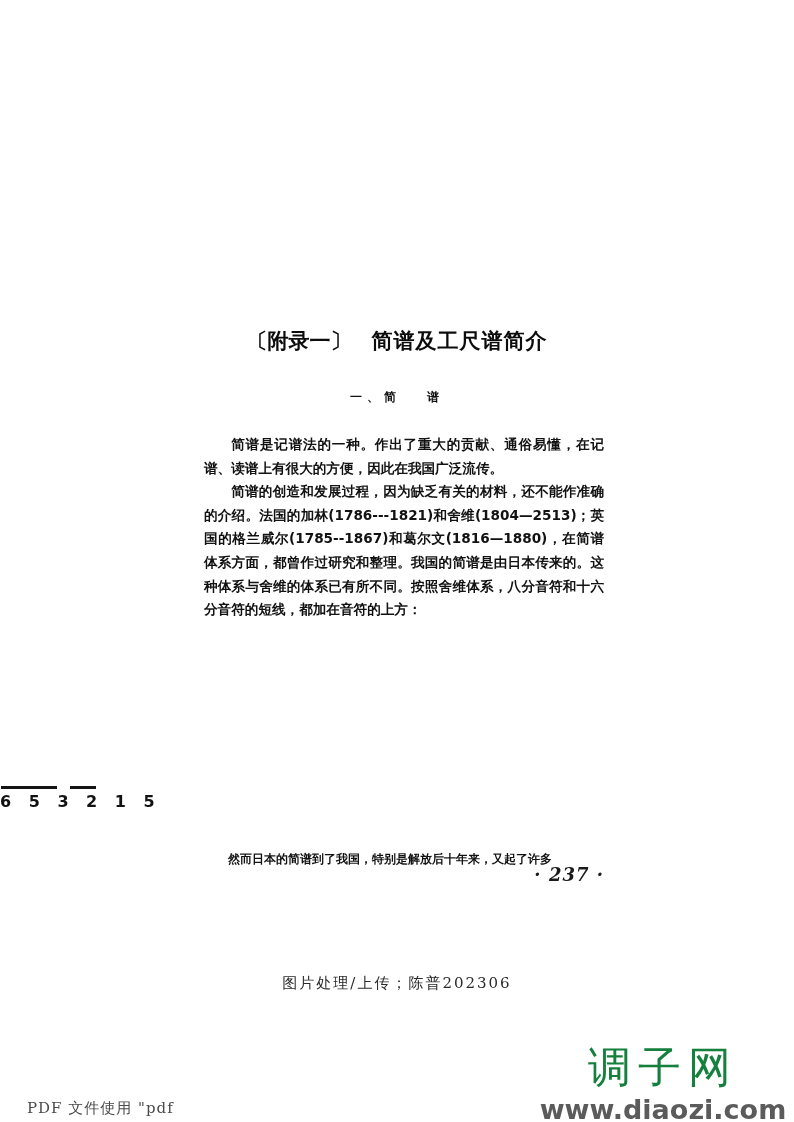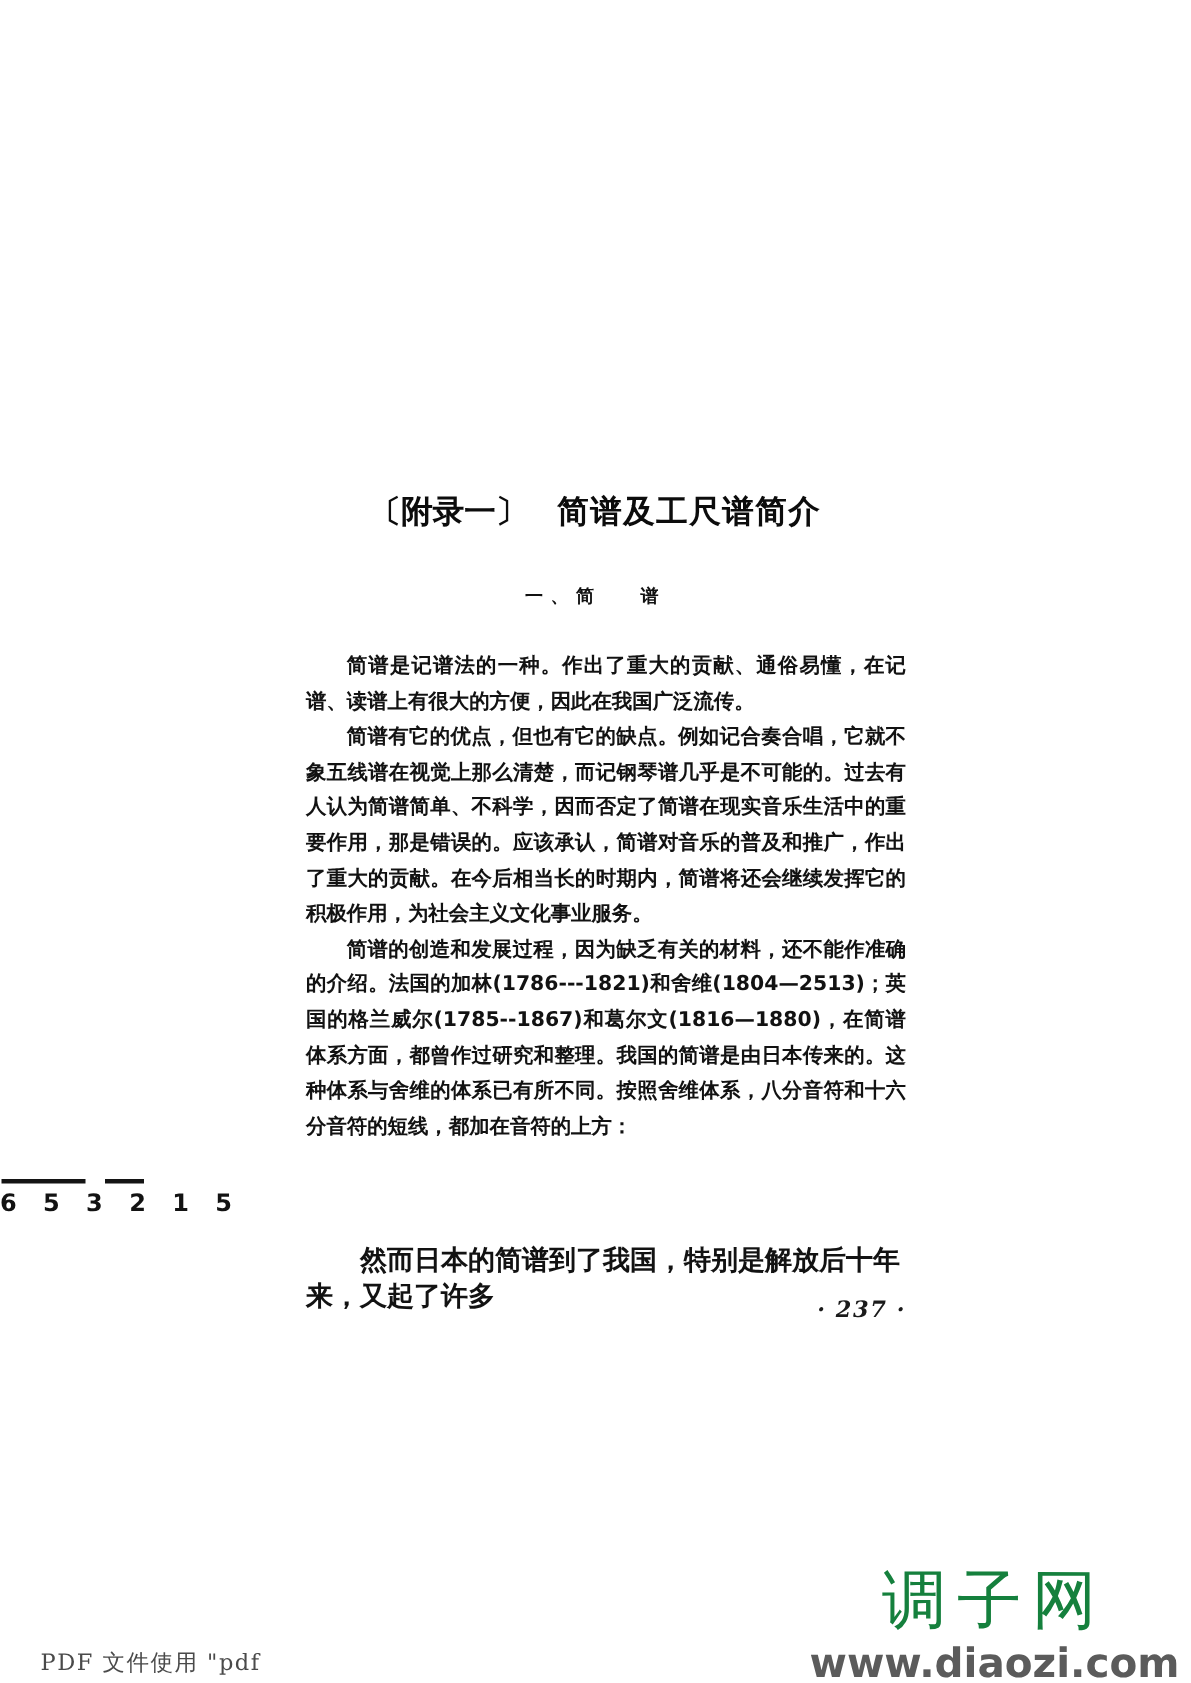--- a/index.html
+++ b/index.html
@@ -113,40 +113,40 @@
     font-weight: bold;
     font-size: 16px;
     letter-spacing: 6px;
     color: #121212;
     line-height: 20px;
   }
 
   .tail-line {
     position: absolute;
     left: 204px;
-    top: 829px;
+    top: 848px;
     width: 400px;
     font-family: "DejaVu Sans", sans-serif;
     font-weight: bold;
-    font-size: 18px;
+    font-size: 12px;
     line-height: 23.6px;
     color: #121212;
     text-indent: 2em;
   }
 
   .page-number {
     position: absolute;
     left: 204px;
     top: 864px;
     width: 400px;
     text-align: right;
     font-family: "DejaVu Serif", serif;
     font-weight: bold;
     font-style: italic;
-    font-size: 15px;
+    font-size: 18px;
     color: #1a1a1a;
     letter-spacing: 1px;
   }
 
   .credit-line {
     position: absolute;
     left: 0;
     top: 974px;
     width: 794px;
     text-align: center;
@@ -205,38 +205,38 @@
     <div class="doc-title">
       <span class="bracket-part">〔附录一〕</span><span class="gap"></span><span>简谱及工尺谱简介</span>
     </div>
 
     <div class="doc-subtitle">
       <span>一、</span><span>简</span><span class="wide-gap"></span><span>谱</span>
     </div>
 
     <div class="body-text">
       <p>简谱是记谱法的一种。作出了重大的贡献、通俗易懂，在记谱、读谱上有很大的方便，因此在我国广泛流传。</p>
-      <p>简谱有它的优点，但也有它的缺点。例如记合奏合唱，它就不象五线谱在视觉上那么清楚，而记钢琴谱几乎是不可能的。过去有人认为简谱简单、不科学，因而否定了简谱在现实音乐生活中的重要作用，那是错误的。应该承认，简谱对音乐的普及和推广，作出了重大的贡献。在今后相当长的时期内，简谱将还会继续发挥它的积极作用，为社会主义文化事业服务。</p>
       <p>简谱的创造和发展过程，因为缺乏有关的材料，还不能作准确的介绍。法国的加林(1786---1821)和舍维(1804—2513)；英国的格兰威尔(1785--1867)和葛尔文(1816—1880)，在简谱体系方面，都曾作过研究和整理。我国的简谱是由日本传来的。这种体系与舍维的体系已有所不同。按照舍维体系，八分音符和十六分音符的短线，都加在音符的上方：</p>
     </div>
 
     <div class="notation">
       <div class="notation-inner">
         <div class="beam-row">
           <span class="beam beam-a"></span>
           <span class="beam beam-b"></span>
         </div>
         <div class="digits">6 5 3 2 1 5</div>
       </div>
     </div>
 
     <div class="tail-line">然而日本的简谱到了我国，特别是解放后十年来，又起了许多</div>
 
     <div class="page-number">· 237 ·</div>
 
+    <div class="credit-line">图片处理/上传；陈普202306</div>
 
   </div>
 
   <div class="watermark">
     <div class="watermark-cn">调子网</div>
     <div class="watermark-url">www.diaozi.com</div>
   </div>
 
   <div class="pdf-note">PDF 文件使用 "pdf</div>
 

